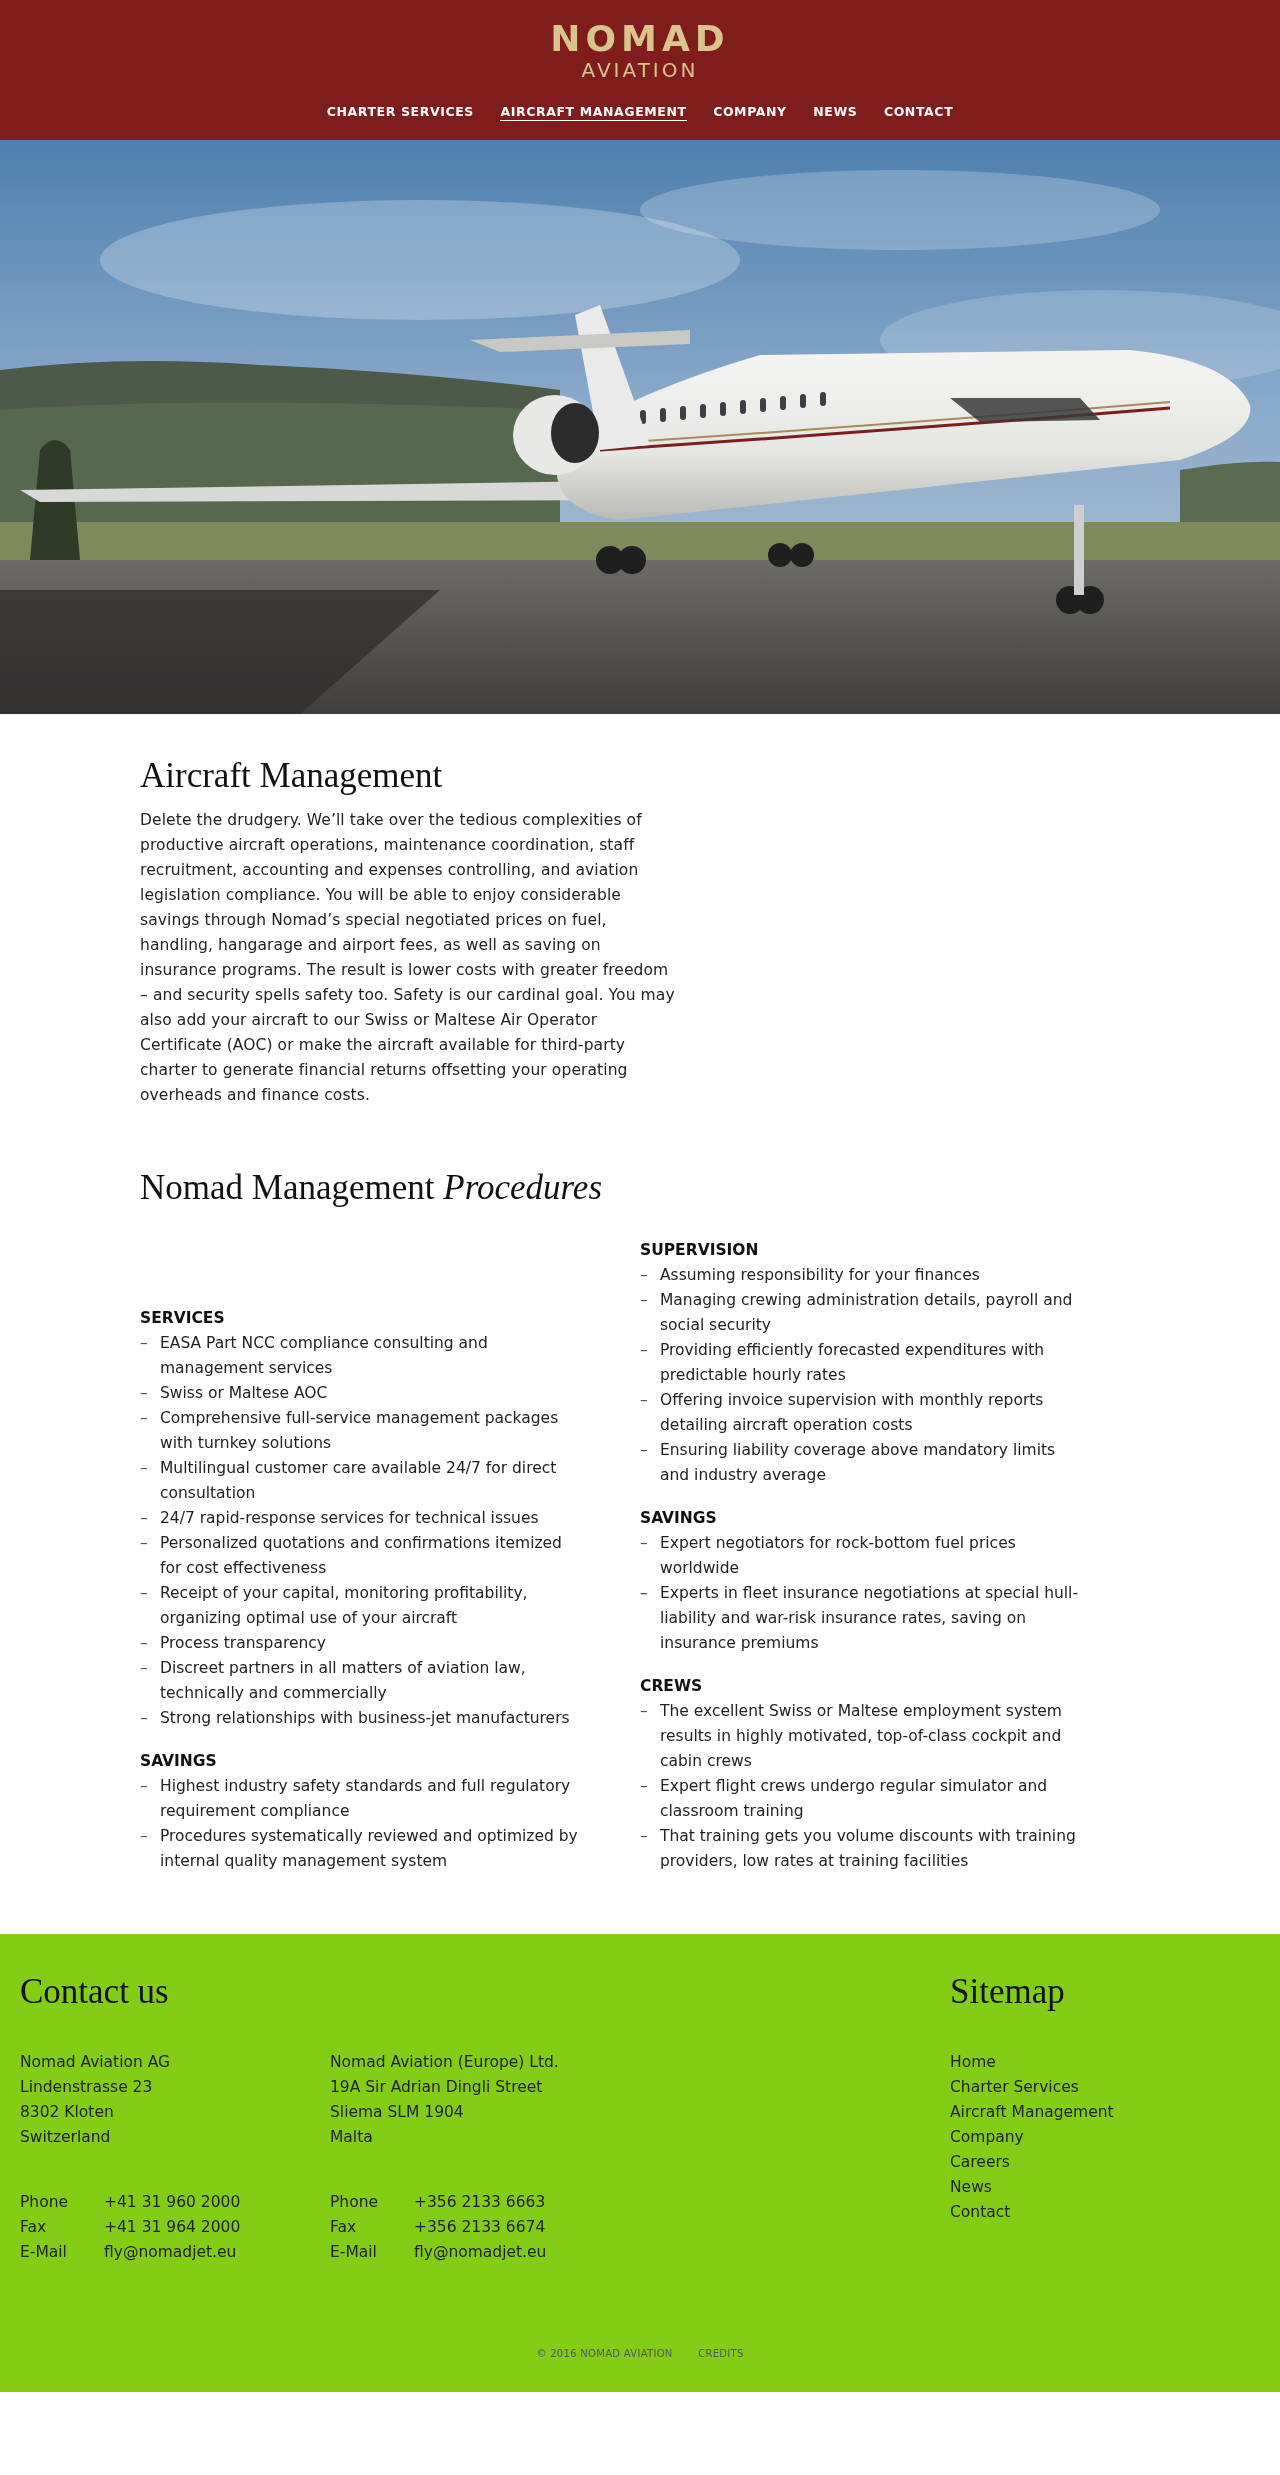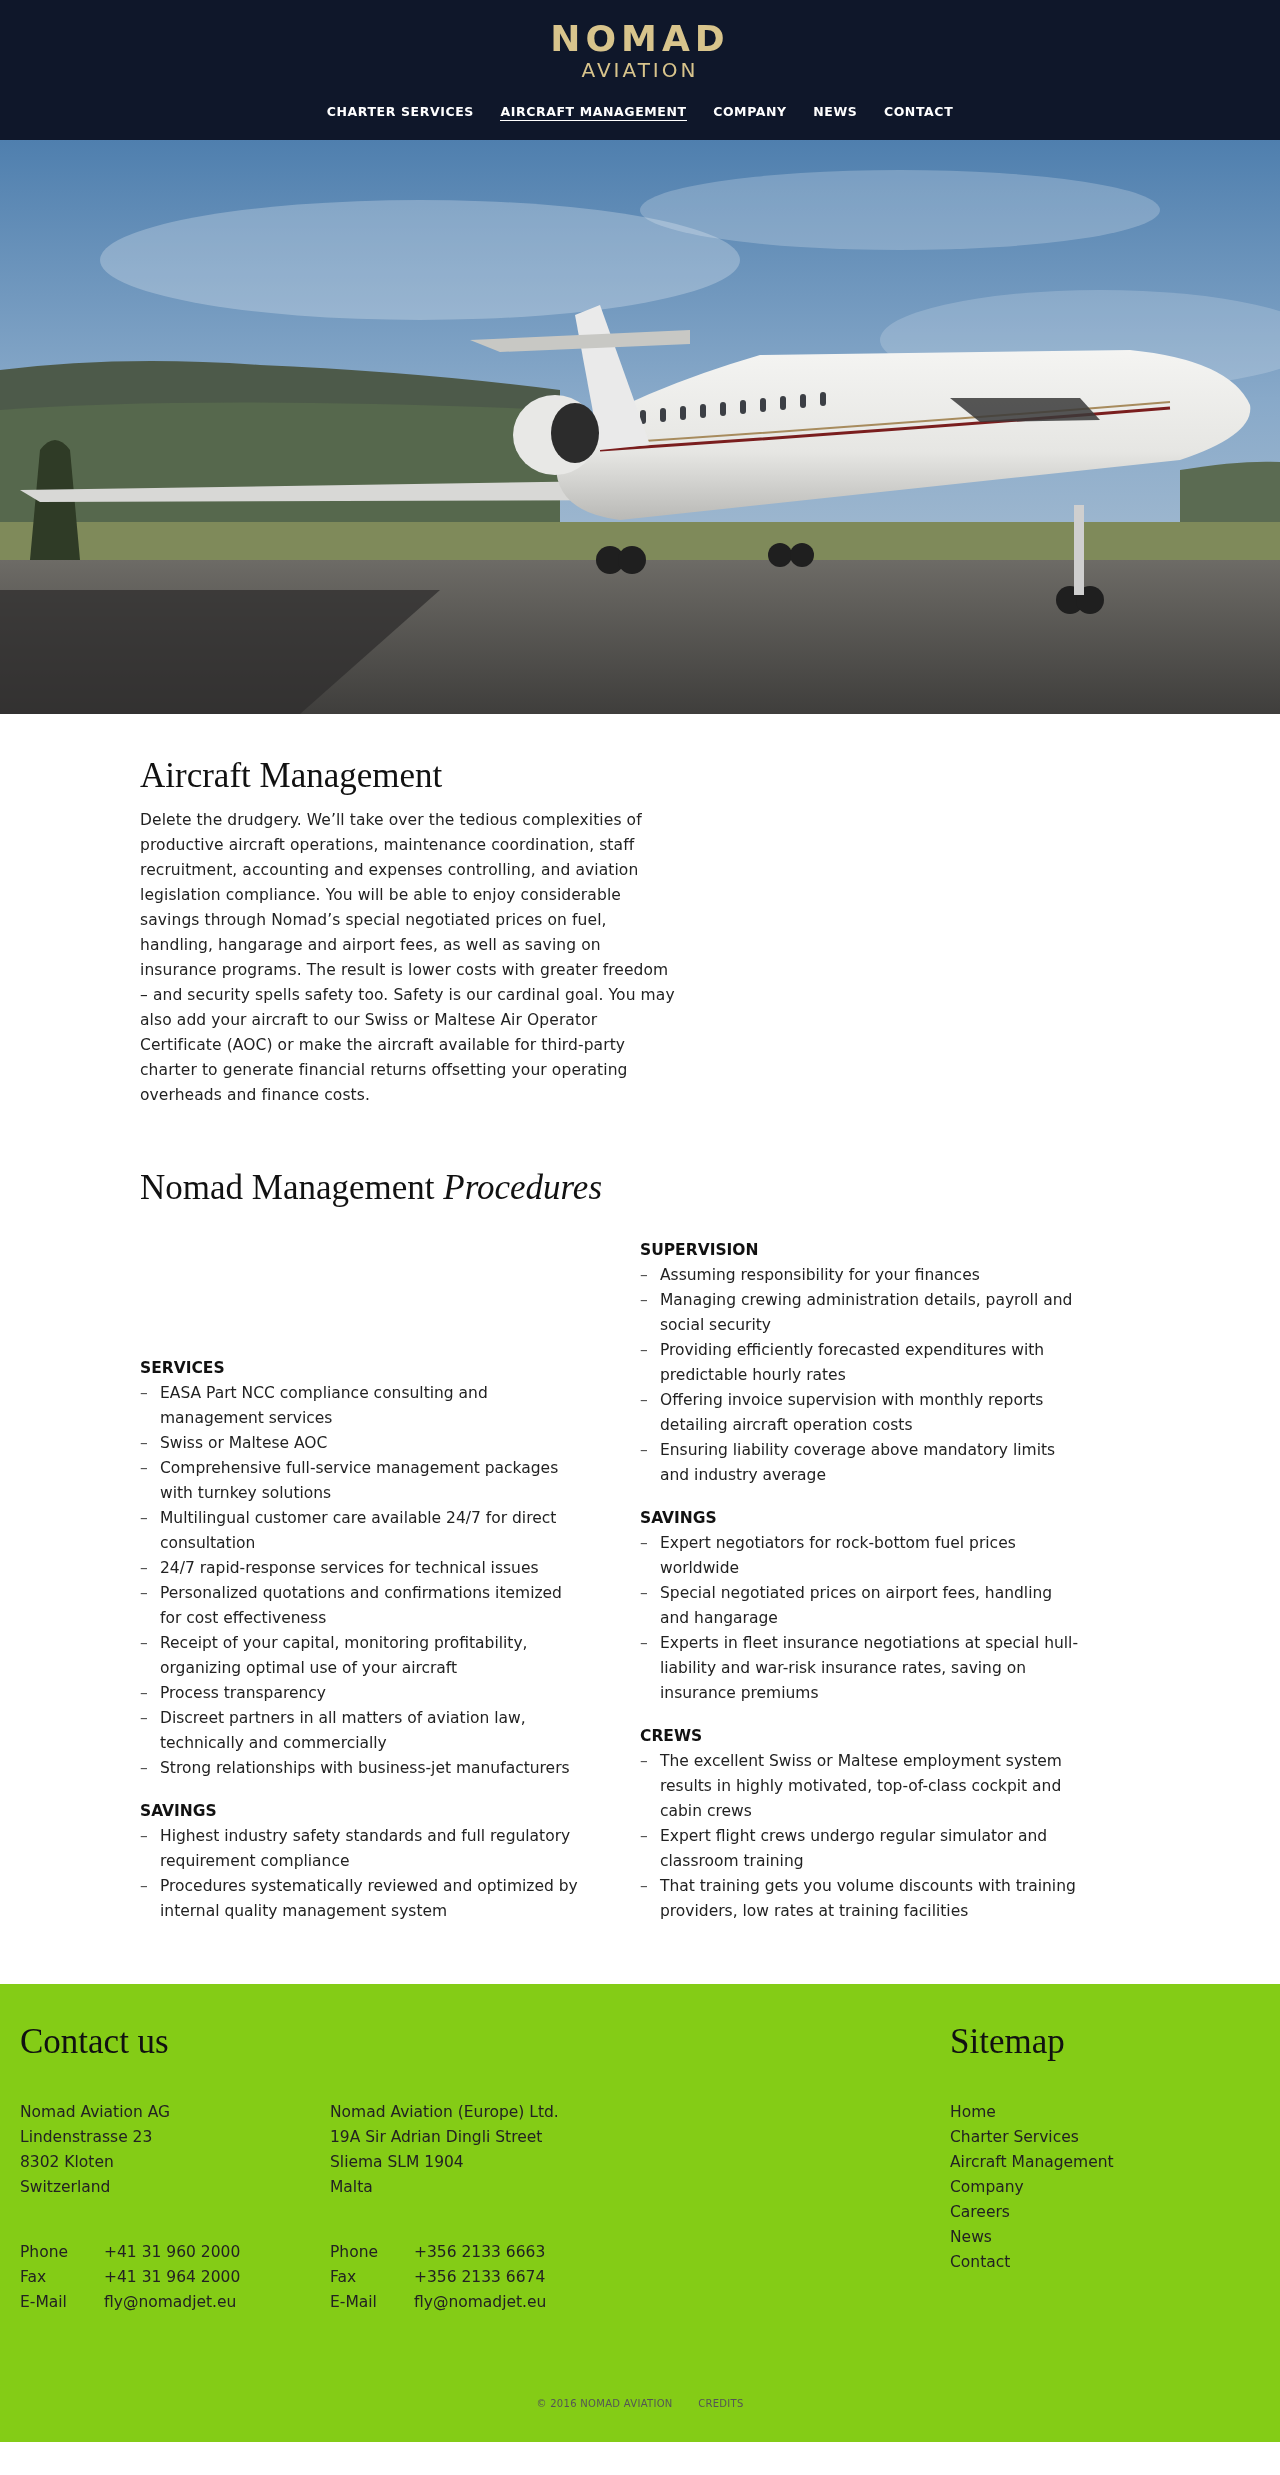--- a/index.html
+++ b/index.html
@@ -1,21 +1,21 @@
 <!DOCTYPE html>
 <html><head>
 <meta charset="utf-8">
 <style>
   * { box-sizing: border-box; margin: 0; padding: 0; }
   html, body { width: 1280px; background: #ffffff; }
   body { font-family: "Liberation Sans", sans-serif; color: #222; }
 
   
   .site-header {
-    height: 140px; background: #0f172a; position: relative;
+    height: 140px; background: #7f1d1d; position: relative;
   }
   .logo { position: absolute; top: 20px; left: 0; width: 100%; text-align: center; }
   .logo-main {
     font-family: "DejaVu Sans", sans-serif; font-weight: bold;
     font-size: 36px; letter-spacing: 5px; color: #d8c48c; line-height: 38px;
   }
   .logo-sub {
     font-family: "DejaVu Sans", sans-serif; font-size: 20px; letter-spacing: 3px;
     color: #d8c48c; line-height: 20px; margin-top: 2px;
   }
@@ -204,21 +204,21 @@
               <li><span class="dash">–</span><span>Managing crewing administration details, payroll and social security</span></li>
               <li><span class="dash">–</span><span>Providing efficiently forecasted expenditures with predictable hourly rates</span></li>
               <li><span class="dash">–</span><span>Offering invoice supervision with monthly reports detailing aircraft operation costs</span></li>
               <li><span class="dash">–</span><span>Ensuring liability coverage above mandatory limits and industry average</span></li>
             </ul>
           </div>
           <div class="adv-group">
             <div class="adv-title">SAVINGS</div>
             <ul class="adv-list">
               <li><span class="dash">–</span><span>Expert negotiators for rock-bottom fuel prices worldwide</span></li>
-              <li><span class="dash">–</span><span>Special negotiated prices on airport fees, handling and hangarage</span></li>
+              <li><span class="dash">–</span></li>
               <li><span class="dash">–</span><span>Experts in fleet insurance negotiations at special hull-liability and war-risk insurance rates, saving on insurance premiums</span></li>
             </ul>
           </div>
           <div class="adv-group">
             <div class="adv-title">CREWS</div>
             <ul class="adv-list">
               <li><span class="dash">–</span><span>The excellent Swiss or Maltese employment system results in highly motivated, top-of-class cockpit and cabin crews</span></li>
               <li><span class="dash">–</span><span>Expert flight crews undergo regular simulator and classroom training</span></li>
               <li><span class="dash">–</span><span>That training gets you volume discounts with training providers, low rates at training facilities</span></li>
             </ul>

